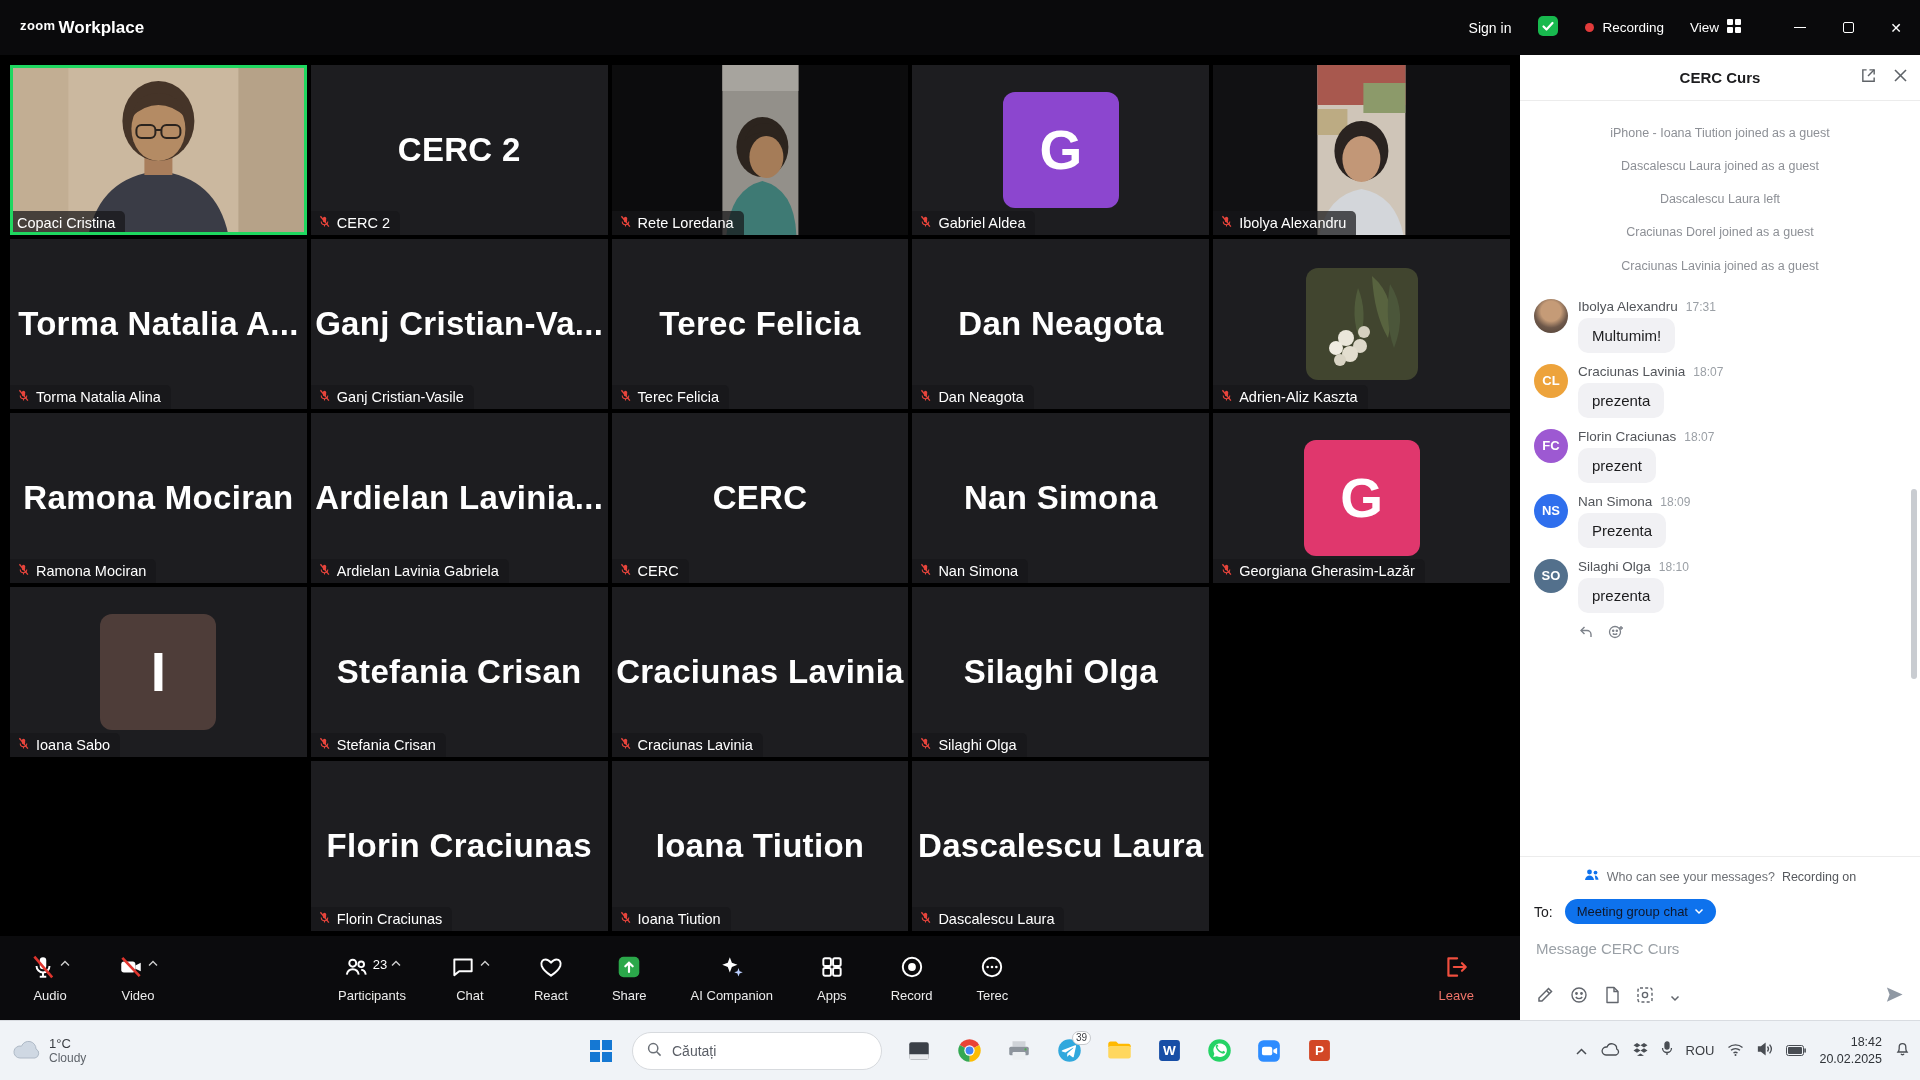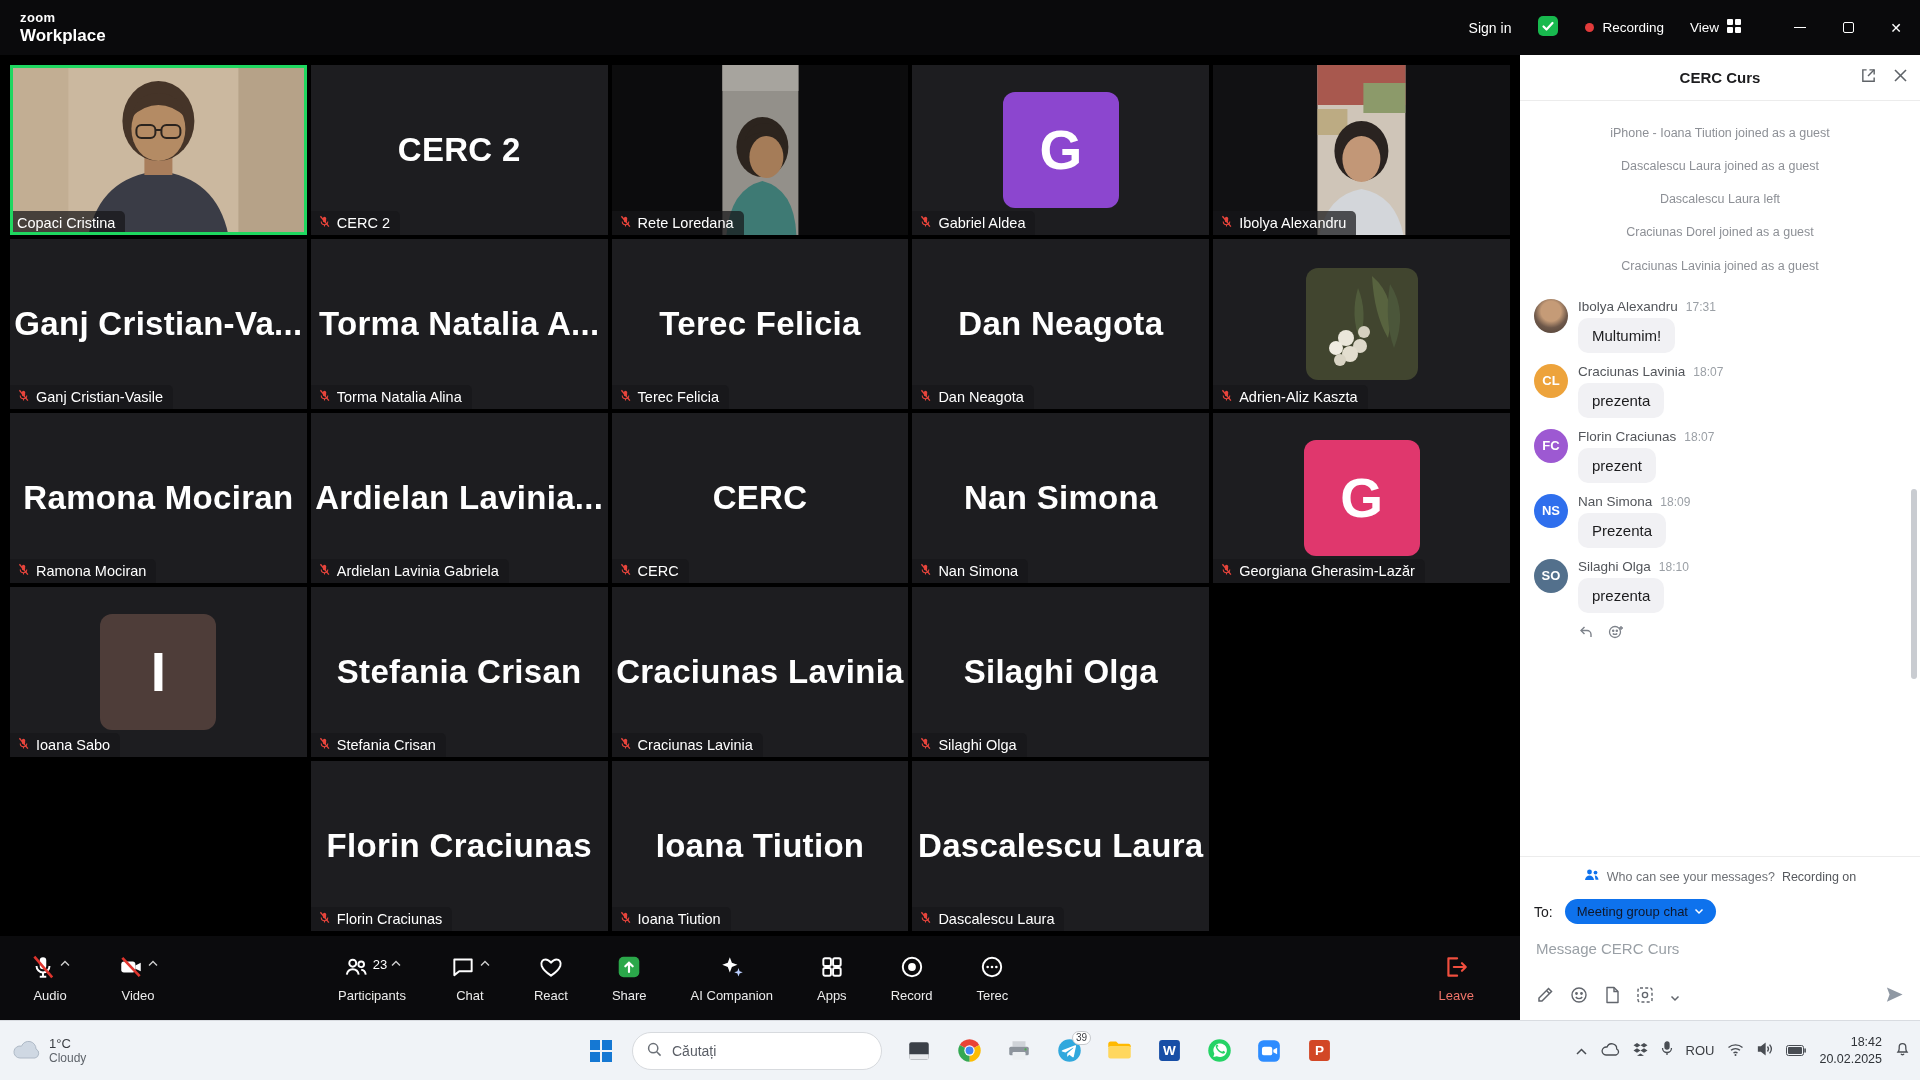--- a/index.html
+++ b/index.html
@@ -4,21 +4,21 @@
 <style>
   * { margin:0; padding:0; box-sizing:border-box; }
   html,body { width:1920px; height:1080px; overflow:hidden; }
   body { font-family:"Liberation Sans", sans-serif; background:#000; cursor:default; }
   [data-interactable="true"] { cursor:pointer; }
 
   .app { display:flex; flex-direction:column; height:100%; }
 
   
   .titlebar { height:55px; flex:0 0 auto; background:#0a0a0c; display:flex; align-items:center; padding-left:20px; }
-  .logo { display:flex; flex-direction:column; line-height:1; gap:3px; color:#fff; }
+  .logo { display:flex; flex-direction:row; line-height:1; gap:3px; color:#fff; }
   .logo-top { font-size:13px; font-weight:700; letter-spacing:.4px; }
   .logo-bottom { font-size:17px; font-weight:600; }
   .titlebar-right { margin-left:auto; display:flex; align-items:center; gap:26px; color:#fff; }
   .signin { font-size:14px; }
   .recording { display:flex; align-items:center; gap:8px; font-size:13.5px; }
   .rec-dot { width:9px; height:9px; border-radius:50%; background:#e23b3b; }
   .view-btn { display:flex; align-items:center; gap:8px; font-size:13.5px; }
   .win-controls { display:flex; margin-left:8px; }
   .win-btn { width:48px; height:55px; display:flex; align-items:center; justify-content:center; color:#fff; font-size:14px; }
   .glyph-min { display:block; width:12px; height:1.5px; background:#fff; }
@@ -224,44 +224,44 @@
                   <rect x="6" y="2" width="4" height="7" rx="2" fill="#e8453c"></rect>
                   <path d="M4 8a4 4 0 0 0 8 0" stroke="#e8453c" fill="none" stroke-width="1.3"></path>
                   <line x1="8" y1="12" x2="8" y2="14.3" stroke="#e8453c" stroke-width="1.3"></line>
                   <line x1="3" y1="1.5" x2="13.4" y2="14.2" stroke="#e8453c" stroke-width="1.6"></line>
                 </svg></span>
       <span class="tile-label-text" data-interactable="false">Ibolya Alexandru</span>
     </div>
   </div>
           <div class="tile" data-interactable="true">
     <div class="tile-fill" data-interactable="false">
+              <div class="tile-bigname" data-interactable="false">Torma Natalia A...</div>
+            </div>
+    <div class="tile-label" data-interactable="false">
+      <span class="mic-muted-ind" data-interactable="false"><svg viewBox="0 0 16 16" width="13" height="13">
+                  <rect x="6" y="2" width="4" height="7" rx="2" fill="#e8453c"></rect>
+                  <path d="M4 8a4 4 0 0 0 8 0" stroke="#e8453c" fill="none" stroke-width="1.3"></path>
+                  <line x1="8" y1="12" x2="8" y2="14.3" stroke="#e8453c" stroke-width="1.3"></line>
+                  <line x1="3" y1="1.5" x2="13.4" y2="14.2" stroke="#e8453c" stroke-width="1.6"></line>
+                </svg></span>
+      <span class="tile-label-text" data-interactable="false">Torma Natalia Alina</span>
+    </div>
+  </div>
+          <div class="tile" data-interactable="true">
+    <div class="tile-fill" data-interactable="false">
               <div class="tile-bigname" data-interactable="false">Ganj Cristian-Va...</div>
             </div>
     <div class="tile-label" data-interactable="false">
       <span class="mic-muted-ind" data-interactable="false"><svg viewBox="0 0 16 16" width="13" height="13">
                   <rect x="6" y="2" width="4" height="7" rx="2" fill="#e8453c"></rect>
                   <path d="M4 8a4 4 0 0 0 8 0" stroke="#e8453c" fill="none" stroke-width="1.3"></path>
                   <line x1="8" y1="12" x2="8" y2="14.3" stroke="#e8453c" stroke-width="1.3"></line>
                   <line x1="3" y1="1.5" x2="13.4" y2="14.2" stroke="#e8453c" stroke-width="1.6"></line>
                 </svg></span>
       <span class="tile-label-text" data-interactable="false">Ganj Cristian-Vasile</span>
-    </div>
-  </div>
-          <div class="tile" data-interactable="true">
-    <div class="tile-fill" data-interactable="false">
-              <div class="tile-bigname" data-interactable="false">Torma Natalia A...</div>
-            </div>
-    <div class="tile-label" data-interactable="false">
-      <span class="mic-muted-ind" data-interactable="false"><svg viewBox="0 0 16 16" width="13" height="13">
-                  <rect x="6" y="2" width="4" height="7" rx="2" fill="#e8453c"></rect>
-                  <path d="M4 8a4 4 0 0 0 8 0" stroke="#e8453c" fill="none" stroke-width="1.3"></path>
-                  <line x1="8" y1="12" x2="8" y2="14.3" stroke="#e8453c" stroke-width="1.3"></line>
-                  <line x1="3" y1="1.5" x2="13.4" y2="14.2" stroke="#e8453c" stroke-width="1.6"></line>
-                </svg></span>
-      <span class="tile-label-text" data-interactable="false">Torma Natalia Alina</span>
     </div>
   </div>
           <div class="tile" data-interactable="true">
     <div class="tile-fill" data-interactable="false">
               <div class="tile-bigname" data-interactable="false">Terec Felicia</div>
             </div>
     <div class="tile-label" data-interactable="false">
       <span class="mic-muted-ind" data-interactable="false"><svg viewBox="0 0 16 16" width="13" height="13">
                   <rect x="6" y="2" width="4" height="7" rx="2" fill="#e8453c"></rect>
                   <path d="M4 8a4 4 0 0 0 8 0" stroke="#e8453c" fill="none" stroke-width="1.3"></path>

